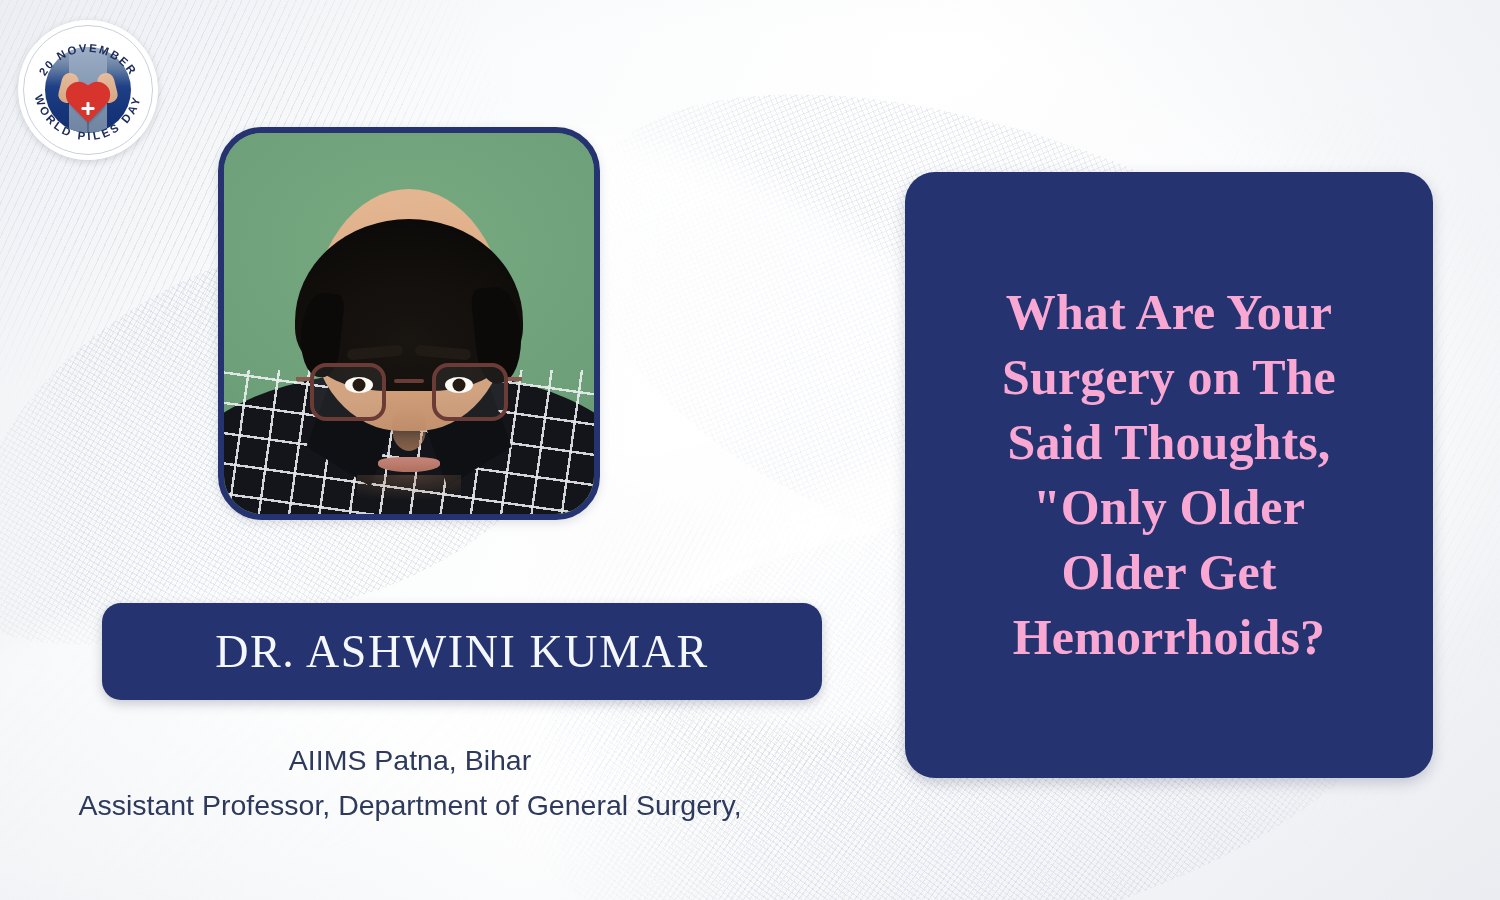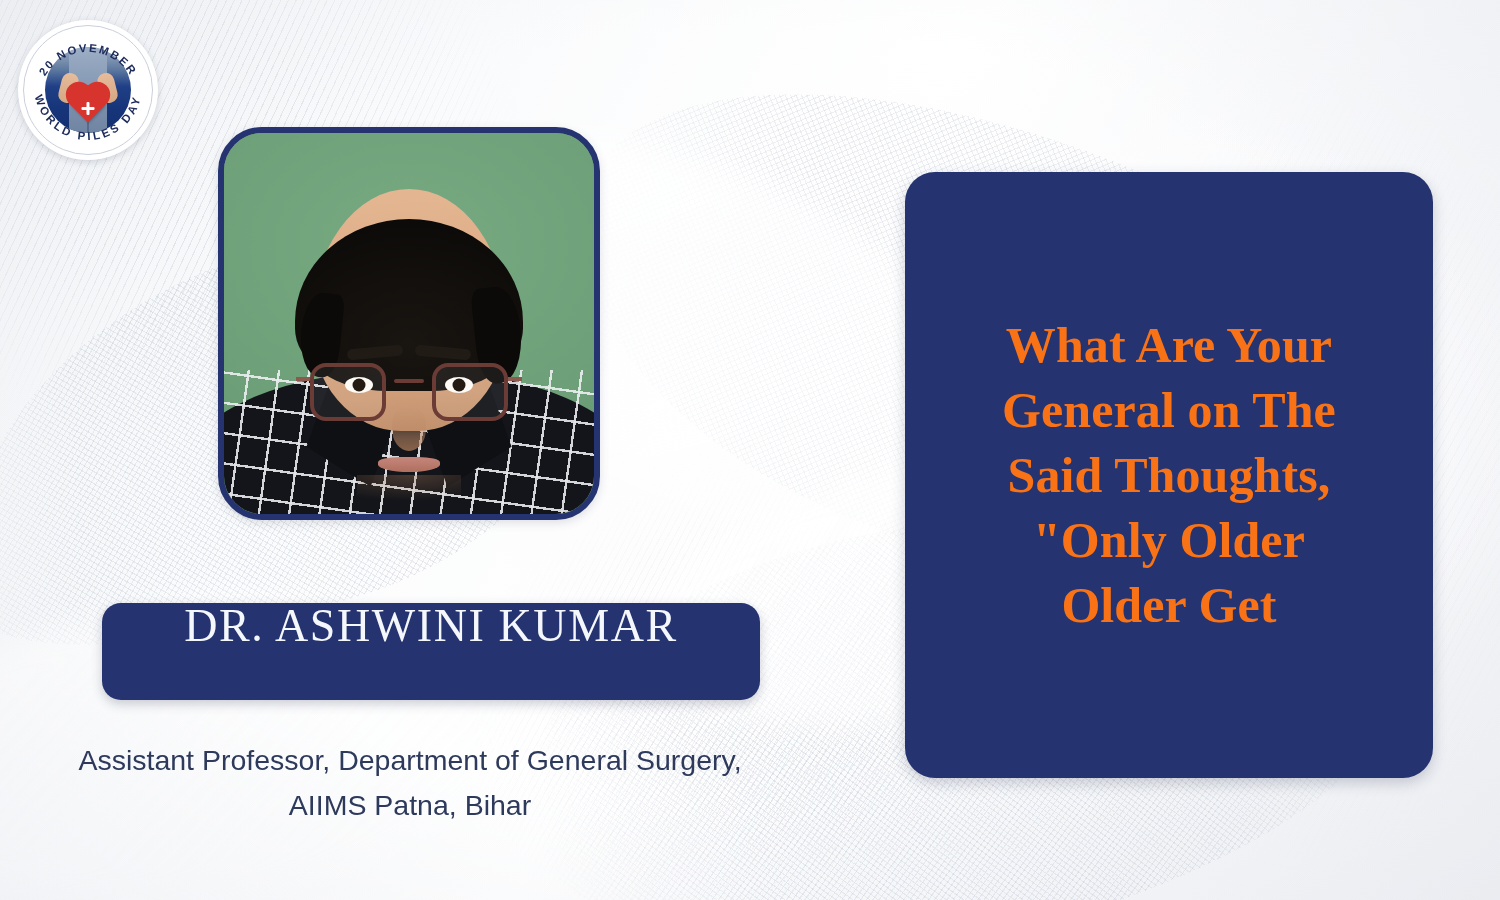--- a/index.html
+++ b/index.html
@@ -312,24 +312,24 @@
   .p-chin-shadow{
     position:absolute; left:50%; top:286px; transform:translateX(-50%);
     width:104px; height:26px;
     background:radial-gradient(ellipse 100% 100% at 50% 0%, rgba(170,120,88,0.35), rgba(170,120,88,0));
     z-index:5;
   }
 
   
   #name-banner {
     position:absolute; left:102px; top:603px;
-    width:658px; height:97px;
+    width:720px; height:97px;
     background:#253470;
     border-radius:19px;
-    display:flex; align-items:flex-start; justify-content:center;
+    display:flex; align-items:center; justify-content:center;
     box-shadow:0 4px 11px rgba(40,50,80,0.24);
   }
   #name-banner-text {
     color:#f4f7fb;
     font-family:"Liberation Serif", serif;
     font-size:46px;
     font-weight:400;
     letter-spacing:1.6px;
     white-space:nowrap;
     line-height:1;
@@ -351,21 +351,21 @@
   #question-panel {
     position:absolute; left:905px; top:172px;
     width:528px; height:606px;
     background:#253470;
     border-radius:30px;
     display:flex; align-items:center; justify-content:center;
     box-shadow:0 5px 14px rgba(40,50,80,0.22);
     padding:18px 34px;
   }
   #question-text {
-    color:#f97316;
+    color:#f9a8d4;
     font-family:"Liberation Serif", serif;
     font-weight:bold;
     font-size:50px;
     line-height:1.30;
     text-align:center;
     letter-spacing:0.1px;
   }
 </style>
 </head>
 <body>
@@ -442,27 +442,28 @@
         <div class="p-hair"></div>
       </div>
     </div>
   </div>
 
   <div id="name-banner">
     <span id="name-banner-text">DR. ASHWINI KUMAR</span>
   </div>
 
   <div id="subtitle">
+    <div>AIIMS Patna, Bihar</div>
     <div>Assistant Professor, Department of General Surgery,</div>
-    <div>AIIMS Patna, Bihar</div>
   </div>
 
   <div id="question-panel">
     <div id="question-text">
       <div>What Are Your</div>
-      <div>General on The</div>
+      <div>Surgery on The</div>
       <div>Said Thoughts,</div>
       <div>"Only Older</div>
       <div>Older Get</div>
+      <div>Hemorrhoids?</div>
     </div>
   </div>
 
 </div>
 
 </body></html>

